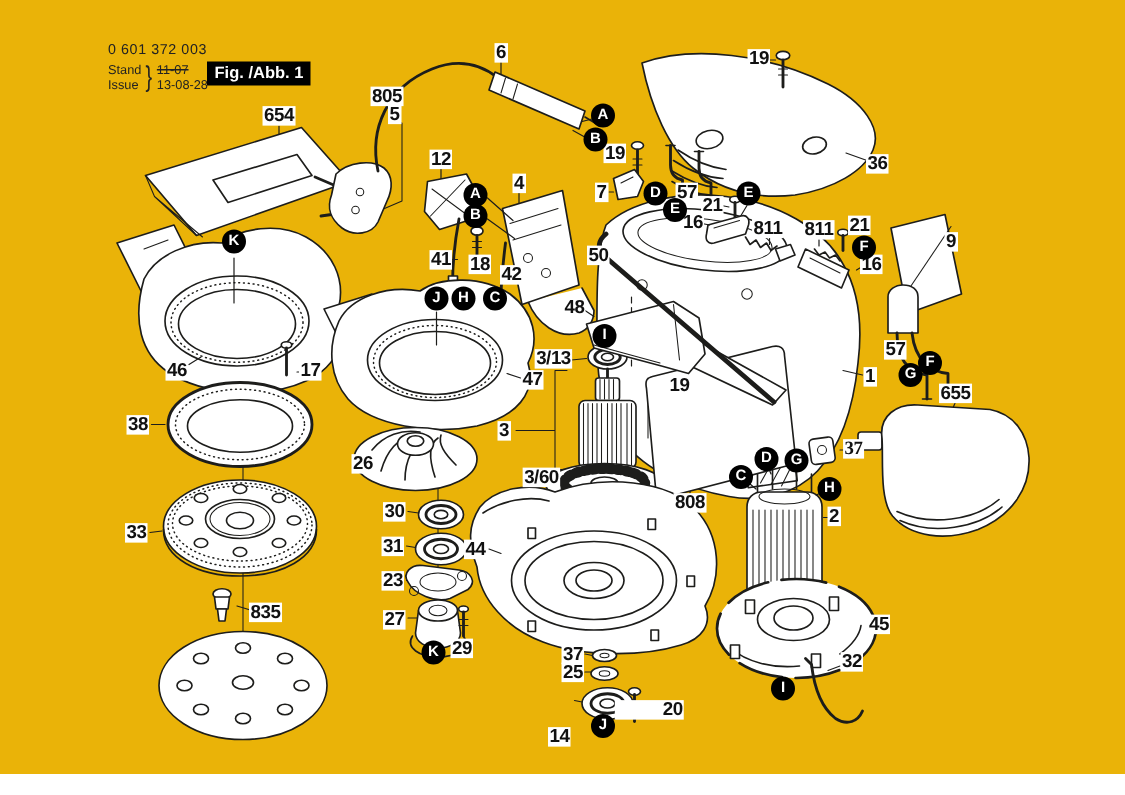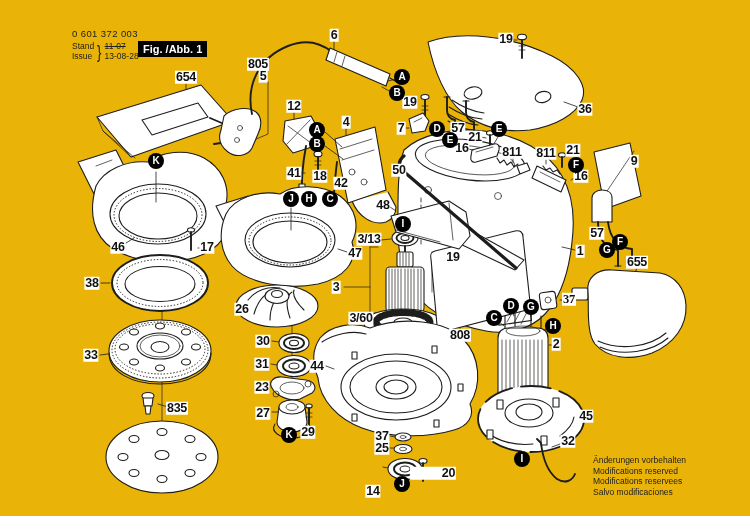--- a/index.html
+++ b/index.html
@@ -491,19 +491,13 @@
       <div class="badge" style="left: 607px; top: 250px;">G</div>
       <div class="badge" style="left: 494px; top: 318px;">C</div>
       <div class="badge" style="left: 511px; top: 306px;">D</div>
       <div class="badge" style="left: 531px; top: 307px;">G</div>
       <div class="badge" style="left: 553px; top: 326px;">H</div>
       <div class="badge" style="left: 289px; top: 435px;">K</div>
       <div class="badge" style="left: 402px; top: 484px;">J</div>
       <div class="badge" style="left: 522px; top: 459px;">I</div>
     </div>
 
-  <div class="footer">
-    <div>Änderungen vorbehalten</div>
-    <div>Modifications reserved</div>
-    <div>Modifications reservees</div>
-    <div>Salvo modificaciones</div>
-  </div>
 </div>
 
 </body></html>

